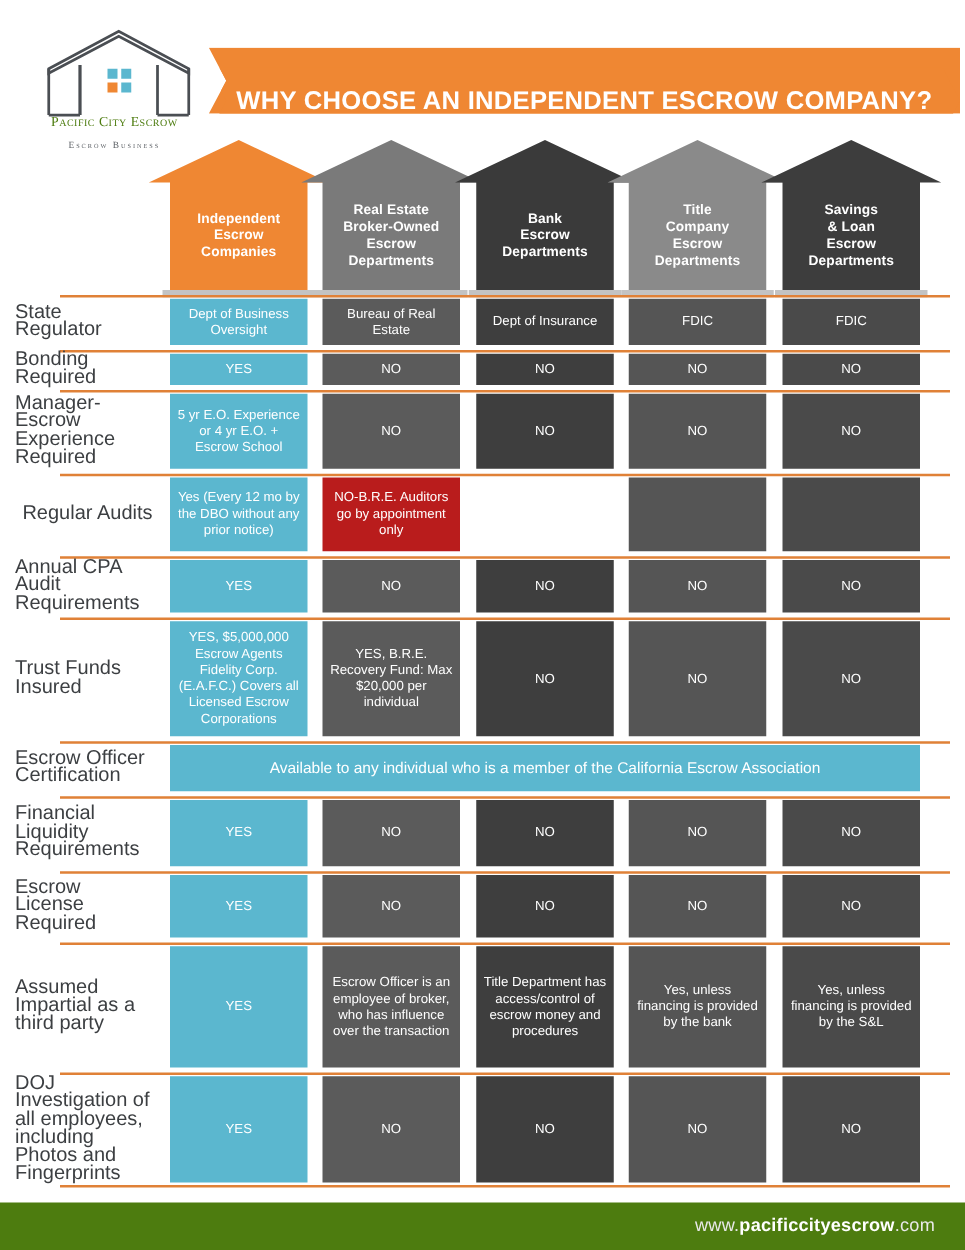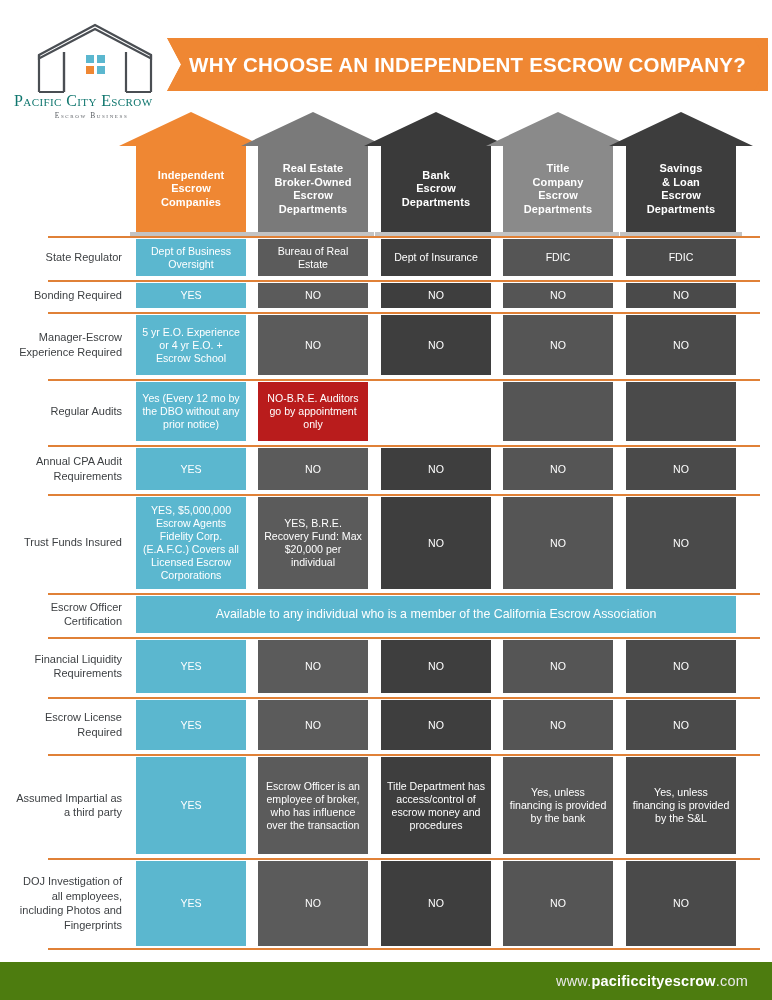--- a/index.html
+++ b/index.html
@@ -13,39 +13,39 @@
   }
   
   #header{
     position:absolute;left:0;top:0;width:772px;height:118px;
   }
   #logo-block{
     position:absolute;left:14px;top:22px;width:155px;height:100px;
   }
   #logo-house{position:absolute;left:22px;top:0;width:118px;height:72px;}
   #logo-name{
-    position:absolute;left:0;top:70px;width:155px;
+    position:absolute;left:0;top:70px;width:155px;text-align:center;
     font-family:"Liberation Serif", serif;
-    font-size:16px;letter-spacing:0.4px;color:#0f766e;
+    font-size:11px;letter-spacing:0.4px;color:#4d7c0f;
     font-variant:small-caps;font-weight:400;white-space:nowrap;
   }
   #logo-tag{
     position:absolute;left:0;top:89px;width:155px;text-align:center;
     font-family:"Liberation Serif", serif;
     font-size:7.5px;letter-spacing:1.6px;color:#5d6166;
     font-variant:small-caps;white-space:nowrap;
   }
   #title-ribbon{
     position:absolute;left:167px;top:38px;width:601px;height:53px;
     background:#ef8733;
     -webkit-clip-path:polygon(0 0,601px 0,601px 53px,0 53px,14px 26.5px);
     clip-path:polygon(0 0, 100% 0, 100% 100%, 0 100%, 14px 50%);
   }
   #title-ribbon-inner{
-    position:absolute;left:0;top:0;width:601px;height:53px;
+    position:absolute;left:0;top:16px;width:601px;height:53px;
     background:#ef8733;
     clip-path:polygon(0 0, calc(100% - 14px) 0, 100% 50%, calc(100% - 14px) 100%, 0 100%, 14px 50%);
     display:flex;align-items:center;justify-content:center;
   }
   #title-text{
     color:#ffffff;font-size:20.5px;font-weight:bold;letter-spacing:0.2px;
     white-space:nowrap;
   }
   
   #colheads{position:absolute;left:0;top:112px;width:772px;height:126px;}
@@ -62,21 +62,21 @@
   }
   
   #table{position:absolute;left:0;top:236px;width:772px;}
   .row{position:relative;width:772px;}
   .rule{
     position:absolute;height:2px;background:#e08137;
   }
   .rule.left{left:48px;}
   .label-cell{
     position:absolute;left:12px;width:110px;
-    text-align:right;color:#3c3f42;font-size:11px;line-height:14.5px;
+    color:#3c3f42;font-size:16px;line-height:14.5px;
     display:flex;align-items:center;justify-content:flex-end;
     font-weight:400;
   }
   .cell{
     position:absolute;color:#ffffff;text-align:center;
     font-size:10.6px;line-height:13px;
     display:flex;align-items:center;justify-content:center;
     padding:0 6px;box-sizing:border-box;
   }
   .cell.c0{background:#5bb7cf;}

